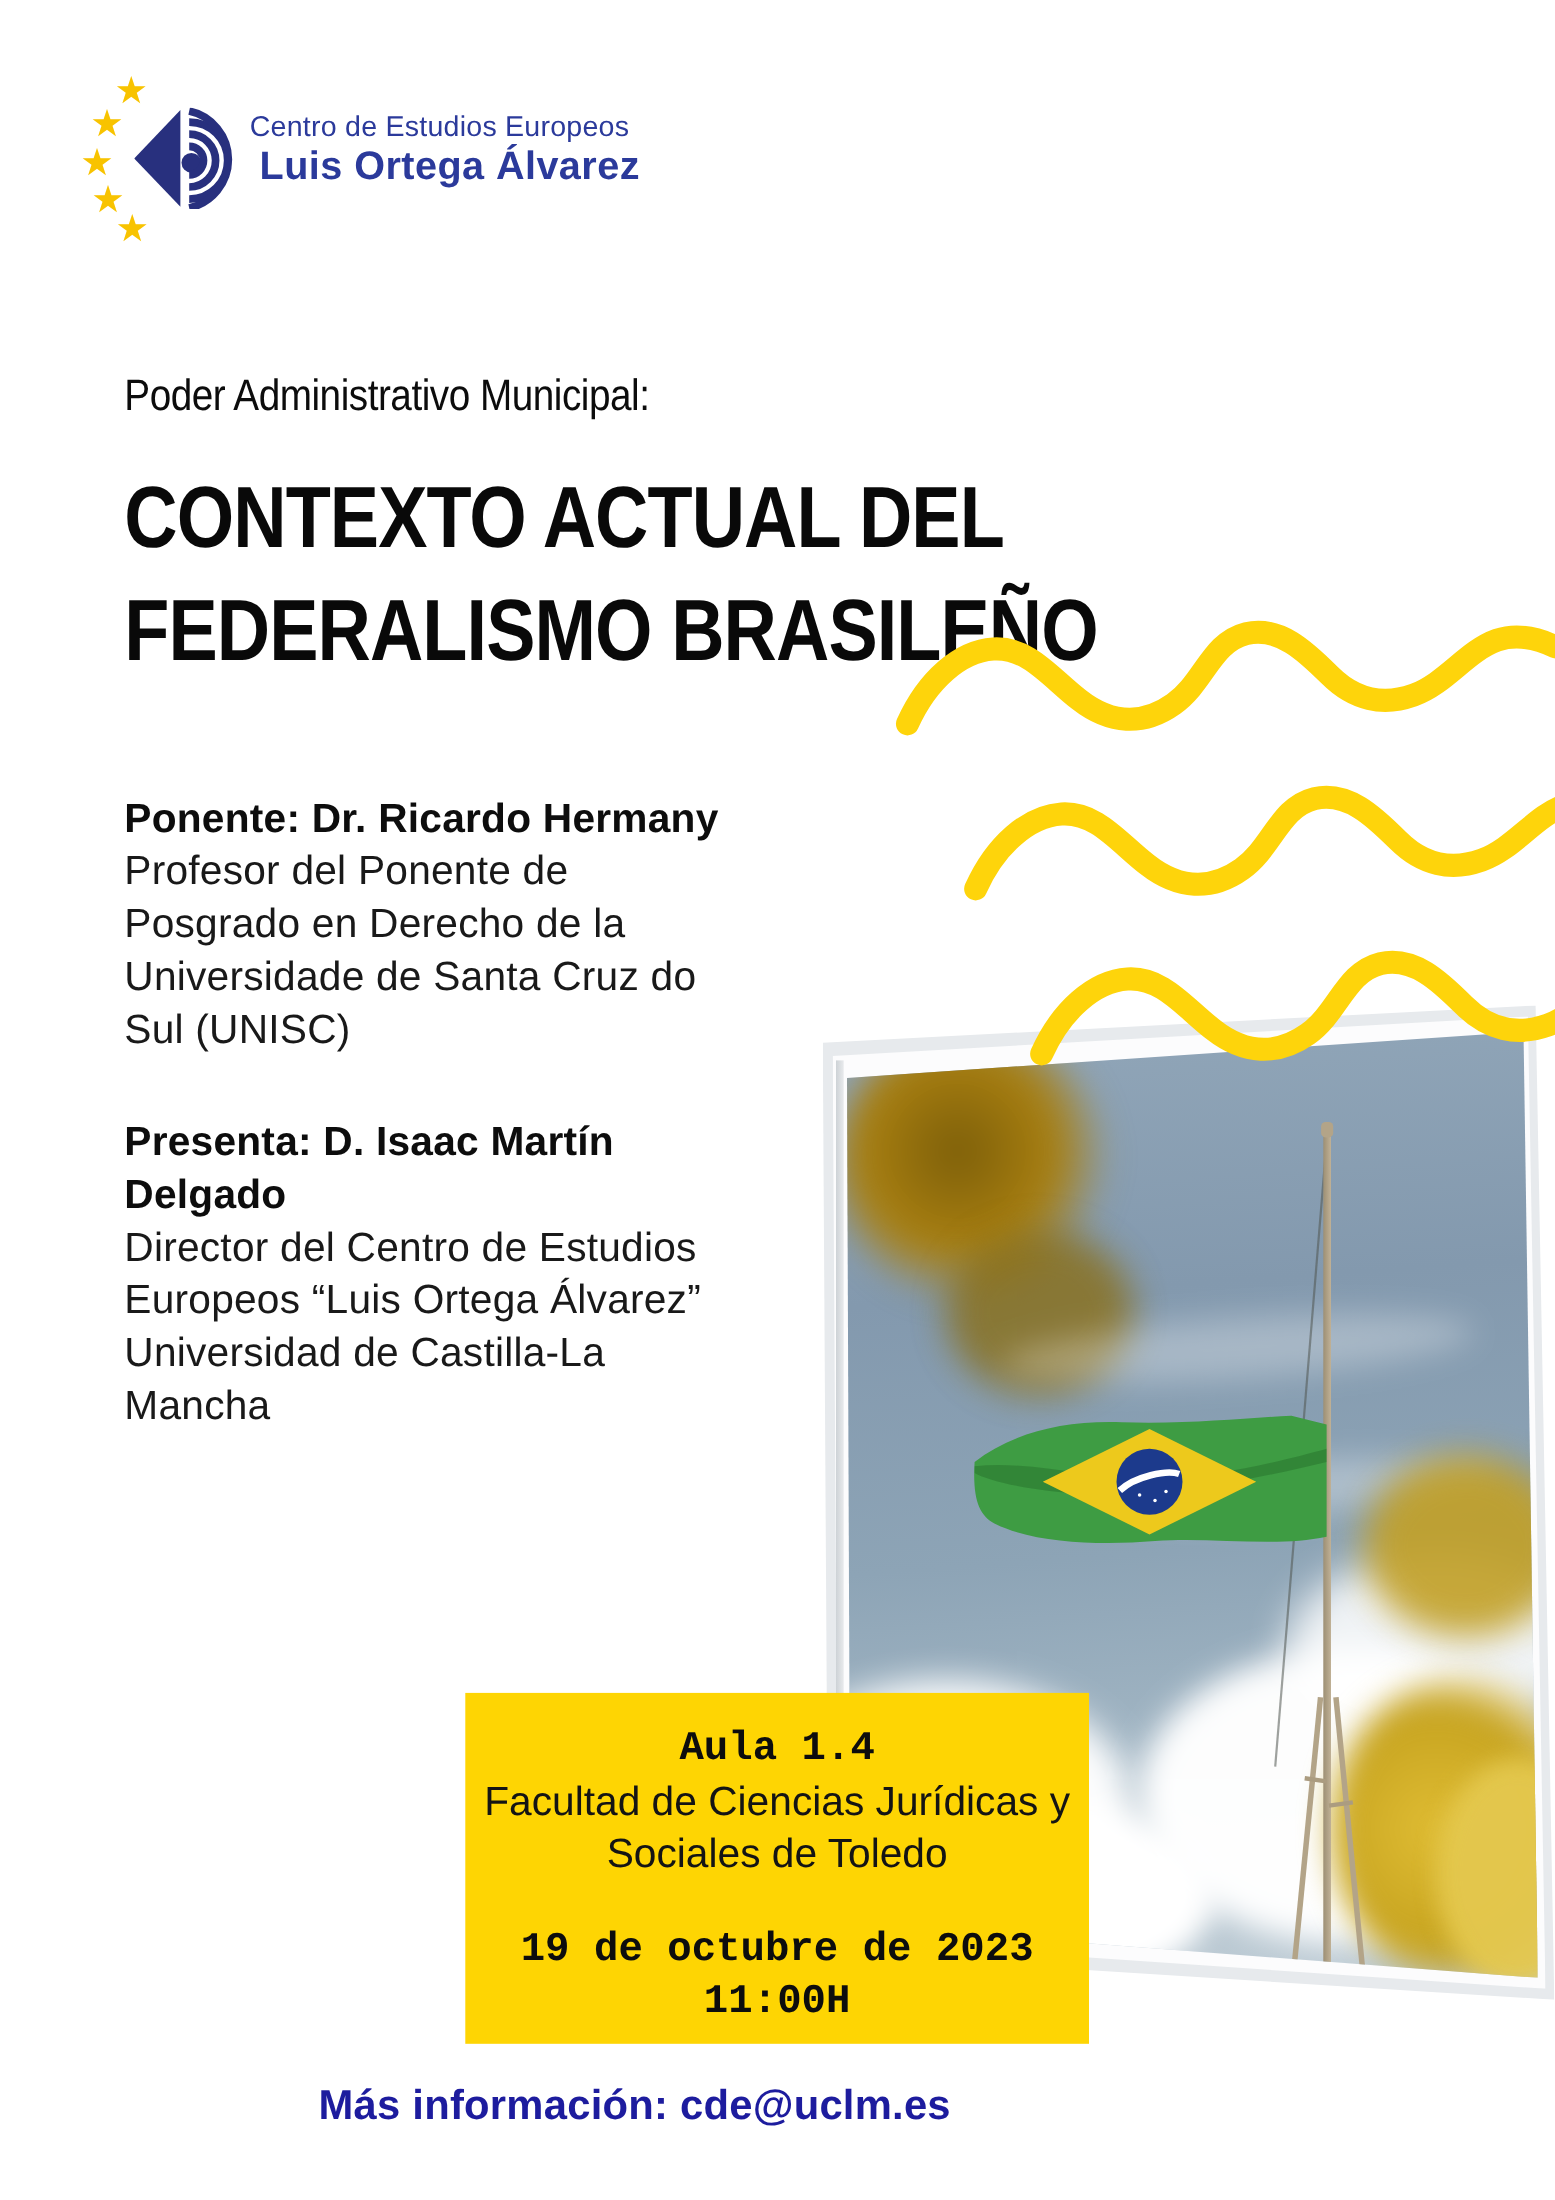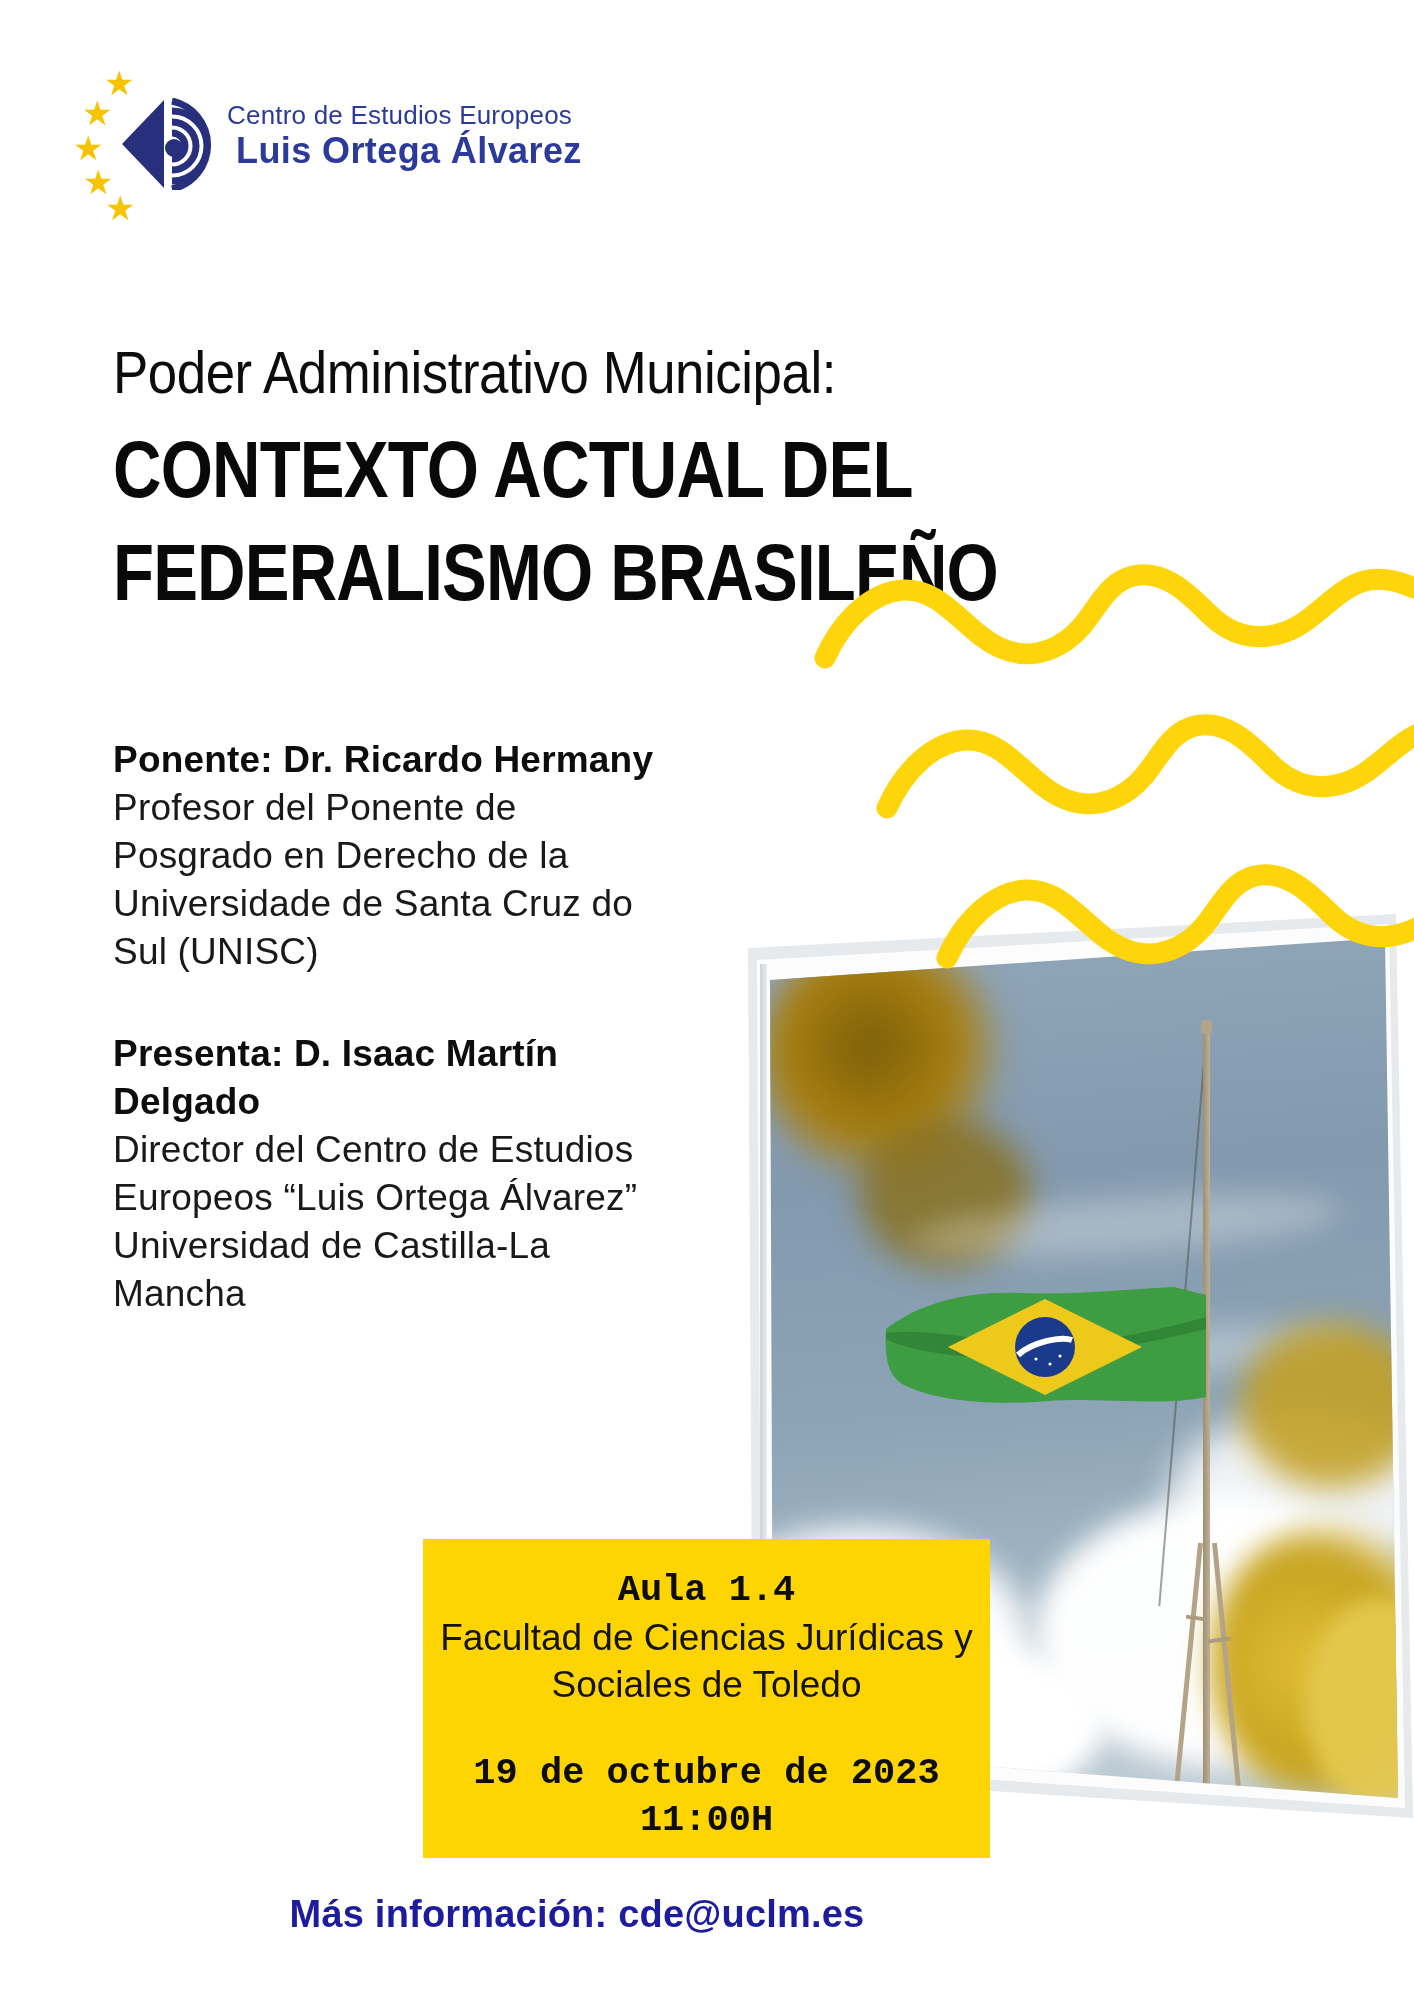--- a/index.html
+++ b/index.html
@@ -6,28 +6,28 @@
   .page{position:relative;width:1414px;height:2000px;background:#ffffff;overflow:hidden;
         font-family:"Liberation Sans",sans-serif;color:#111;}
   .abs{position:absolute;}
 
   
   .star{position:absolute;color:#F8C300;font-family:"DejaVu Sans",sans-serif;font-size:34px;line-height:1;}
   .cee-line1{left:227px;top:100px;font-size:26px;letter-spacing:.2px;color:#2B3A9B;}
   .cee-line2{left:236px;top:130px;font-size:36px;font-weight:bold;letter-spacing:.4px;color:#2B3A9B;}
 
   
-  .kicker{left:113px;top:338px;font-size:60px;font-weight:400;color:#0c0c0c;white-space:nowrap;}
+  .kicker{left:113px;top:338px;font-size:40px;font-weight:400;color:#0c0c0c;white-space:nowrap;}
   .t-big{left:113px;top:424px;font-size:79px;font-weight:800;color:#090909;white-space:nowrap;}
   .t-big2{top:527px;}
   .condense{display:inline-block;transform:scaleX(.85);transform-origin:left center;letter-spacing:-1px;}
   .condense-k{display:inline-block;transform:scaleX(.88);transform-origin:left center;letter-spacing:-.5px;}
 
   
-  .block{position:absolute;left:113px;font-size:37px;line-height:48px;letter-spacing:.2px;color:#191919;margin-top:16px;}
+  .block{position:absolute;left:113px;font-size:37px;line-height:48px;letter-spacing:.2px;color:#191919;}
   .b-bold{font-weight:bold;color:#0d0d0d;}
 
   
   .photo-wrap{left:740px;top:898px;width:674px;height:928px;}
   .sheet-outer{position:absolute;inset:0;background:#e7eaed;
      clip-path:polygon(8px 50px,656px 16px,673px 920px,13px 878px);}
   .sheet-mid{position:absolute;inset:0;background:#fcfcfd;
      clip-path:polygon(17px 62px,649px 26px,665px 910px,22px 866px);}
   .spine{position:absolute;left:20px;top:66px;width:7px;height:800px;
      background:linear-gradient(90deg,#cdd2d6,#e8eaec);}

